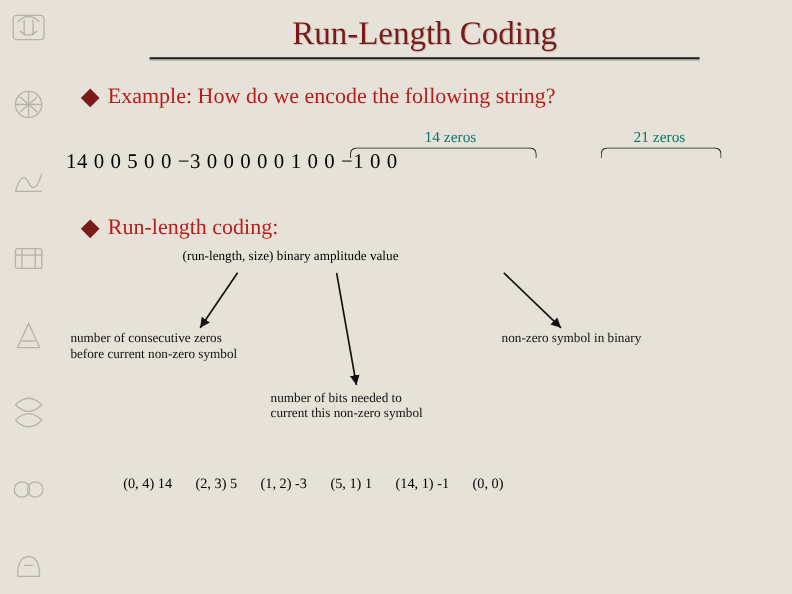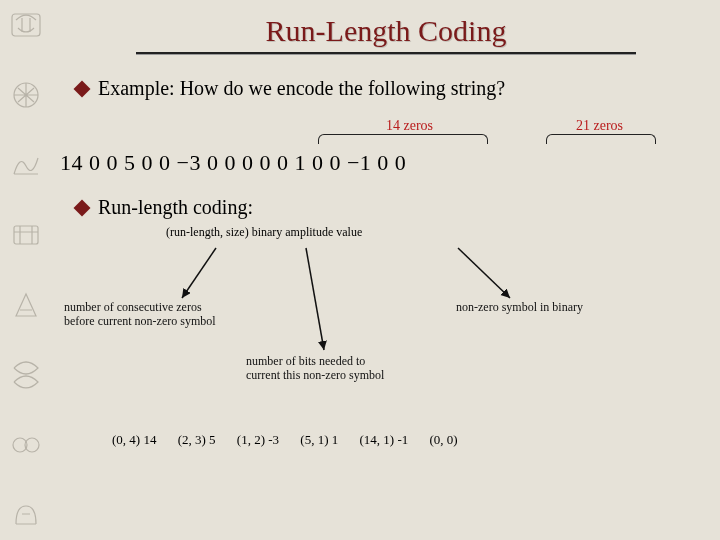--- a/index.html
+++ b/index.html
@@ -58,49 +58,49 @@
   }
   .bullet {
     width: 12px; height: 12px;
     background: #7a1a1a;
     transform: rotate(45deg);
     margin-top: 6px;
     flex: 0 0 12px;
   }
   .bullet-text {
     font-size: 20px;
-    color: #000000;
+    color: #b91c1c;
   }
   .seq-area {
     position: relative;
     margin-top: 18px;
     height: 70px;
   }
   .brace-label {
     position: absolute;
     font-size: 14px;
-    color: #b91c1c;
+    color: #0f766e;
   }
   .brace1-lbl { left: 330px; top: 0; }
   .brace2-lbl { left: 520px; top: 0; }
   .brace {
     position: absolute;
     top: 16px;
     height: 10px;
     border: 1.5px solid #222;
     border-bottom: none;
     border-radius: 6px 6px 0 0;
   }
   .brace1 { left: 262px; width: 170px; }
   .brace2 { left: 490px; width: 110px; }
   .sequence {
     position: absolute;
     left: 4px;
-    top: 32px;
-    font-size: 22px;
+    top: 19px;
+    font-size: 19px;
     letter-spacing: 0.5px;
     white-space: nowrap;
   }
   .bullet2 { margin-top: 8px; }
   .format-line {
     font-size: 12px;
     margin-left: 110px;
     margin-top: 6px;
     position: relative;
   }

